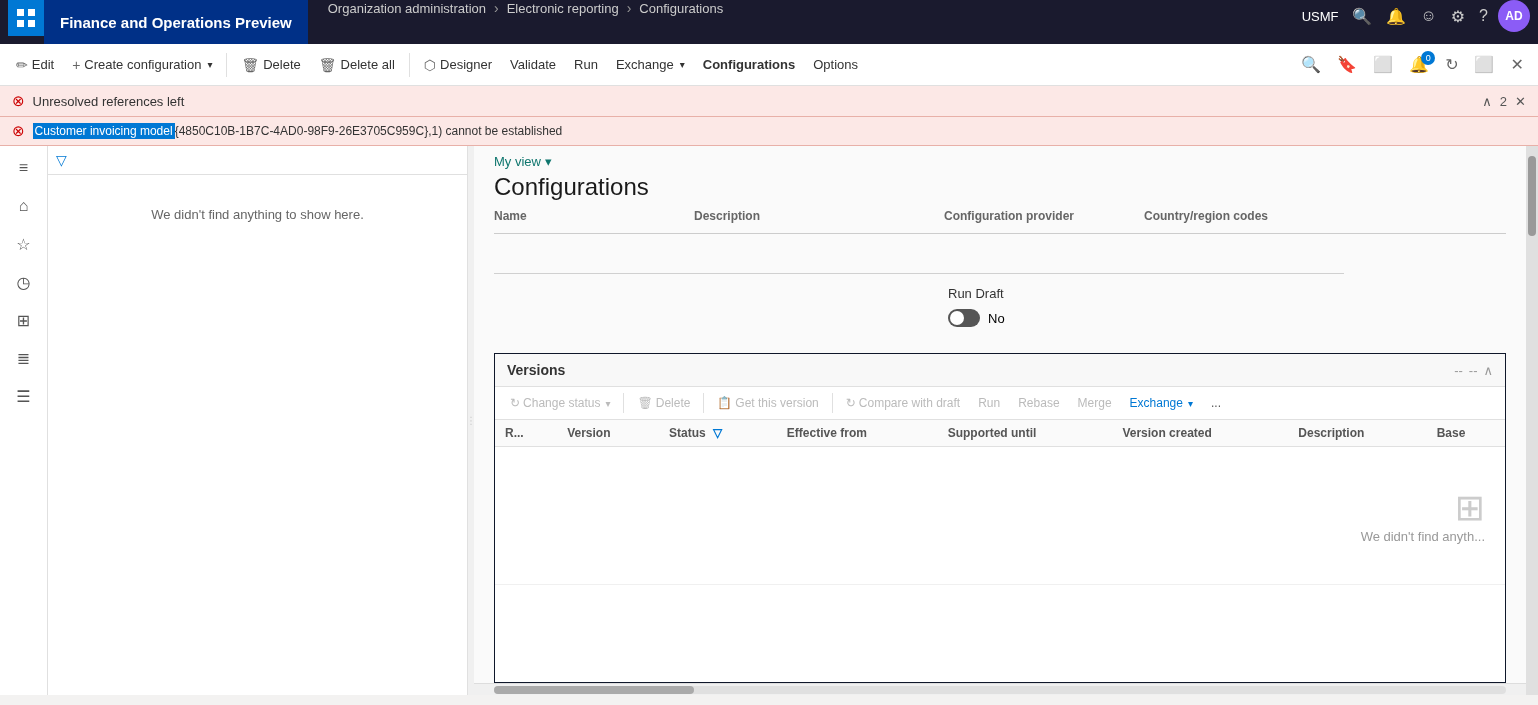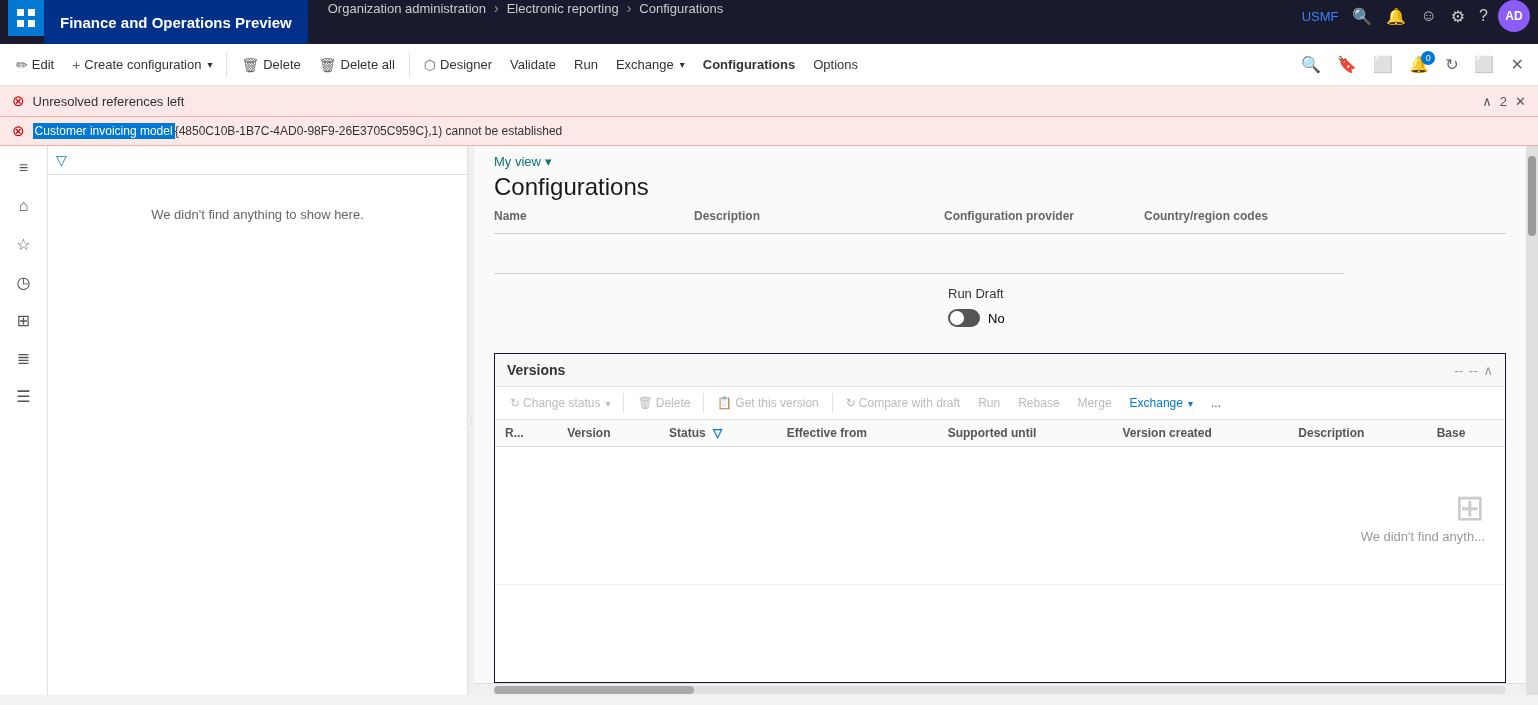--- a/index.html
+++ b/index.html
@@ -12,21 +12,21 @@
       height: 44px; padding: 0 8px;
     }
     .top-bar-grid { display: flex; width: 100%; align-items: flex-start; }
     .top-bar-logo { width: 36px; height: 36px; background: #0078d4; display: flex; align-items: center; justify-content: center; cursor: pointer; flex-shrink: 0; }
     .top-bar-logo svg { width: 20px; height: 20px; }
     .top-bar-title { background: #003087; color: #fff; padding: 0 16px; height: 44px; display: flex; align-items: center; font-size: 15px; font-weight: 600; flex-shrink: 0; }
     .breadcrumb { display: flex; align-items: center; padding-left: 20px; flex: 1; }
     .breadcrumb-item { color: #ccc; font-size: 13px; }
     .breadcrumb-sep { color: #999; margin: 0 8px; font-size: 14px; }
     .top-bar-right { display: flex; align-items: center; gap: 6px; margin-left: auto; }
-    .top-bar-text { color: #3b82f6; font-size: 13px; margin-right: 4px; }
+    .top-bar-text { color: #ffffff; font-size: 13px; margin-right: 4px; }
     .top-icon { color: #ccc; font-size: 16px; cursor: pointer; padding: 4px; }
     .avatar { width: 32px; height: 32px; border-radius: 50%; background: #8b5cf6; color: #fff; display: flex; align-items: center; justify-content: center; font-size: 12px; font-weight: bold; cursor: pointer; }
 
     
     .toolbar {
       display: flex; align-items: center;
       background: #fff; border-bottom: 1px solid #e0e0e0;
       height: 42px; padding: 0 8px; gap: 2px;
     }
     .tb-btn {

